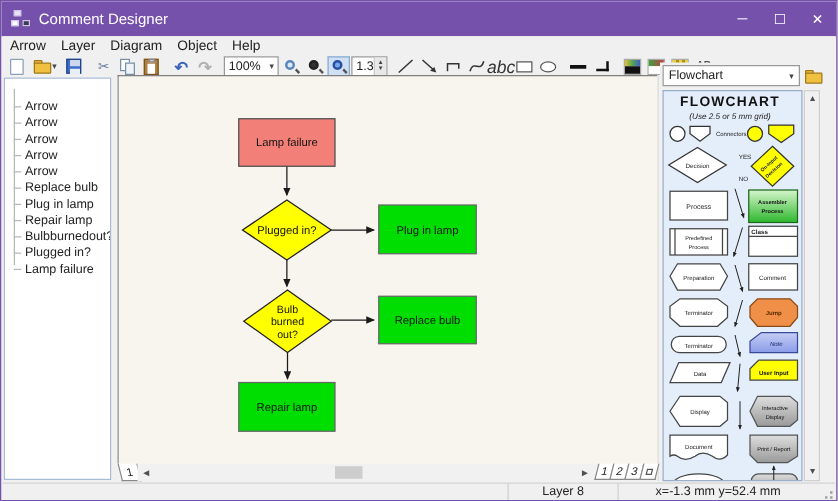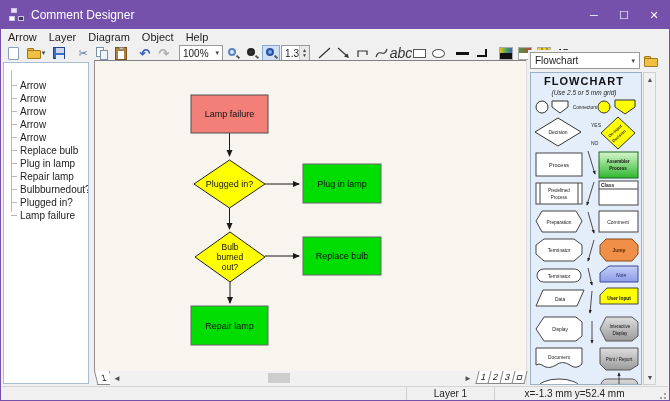--- a/index.html
+++ b/index.html
@@ -529,19 +529,19 @@
       </svg>
     </div>
     <div class="pal-scroll">
       <div class="arr" style="top:0;">▲</div>
       <div class="arr" style="top:298px;">▼</div>
     </div>
   </div>
 
   <div class="statusbar">
     <div class="sb-spacer"></div>
-    <div class="sb-cell sb-layer">Layer 1</div>
+    <div class="sb-cell sb-layer">Layer 8</div>
     <div class="sb-cell sb-coords">x=-1.3 mm  y=52.4 mm</div>
     <div class="sb-grip"></div>
   </div>
   <div class="bottom-border"></div>
 
 </div>
 
 </body></html>

